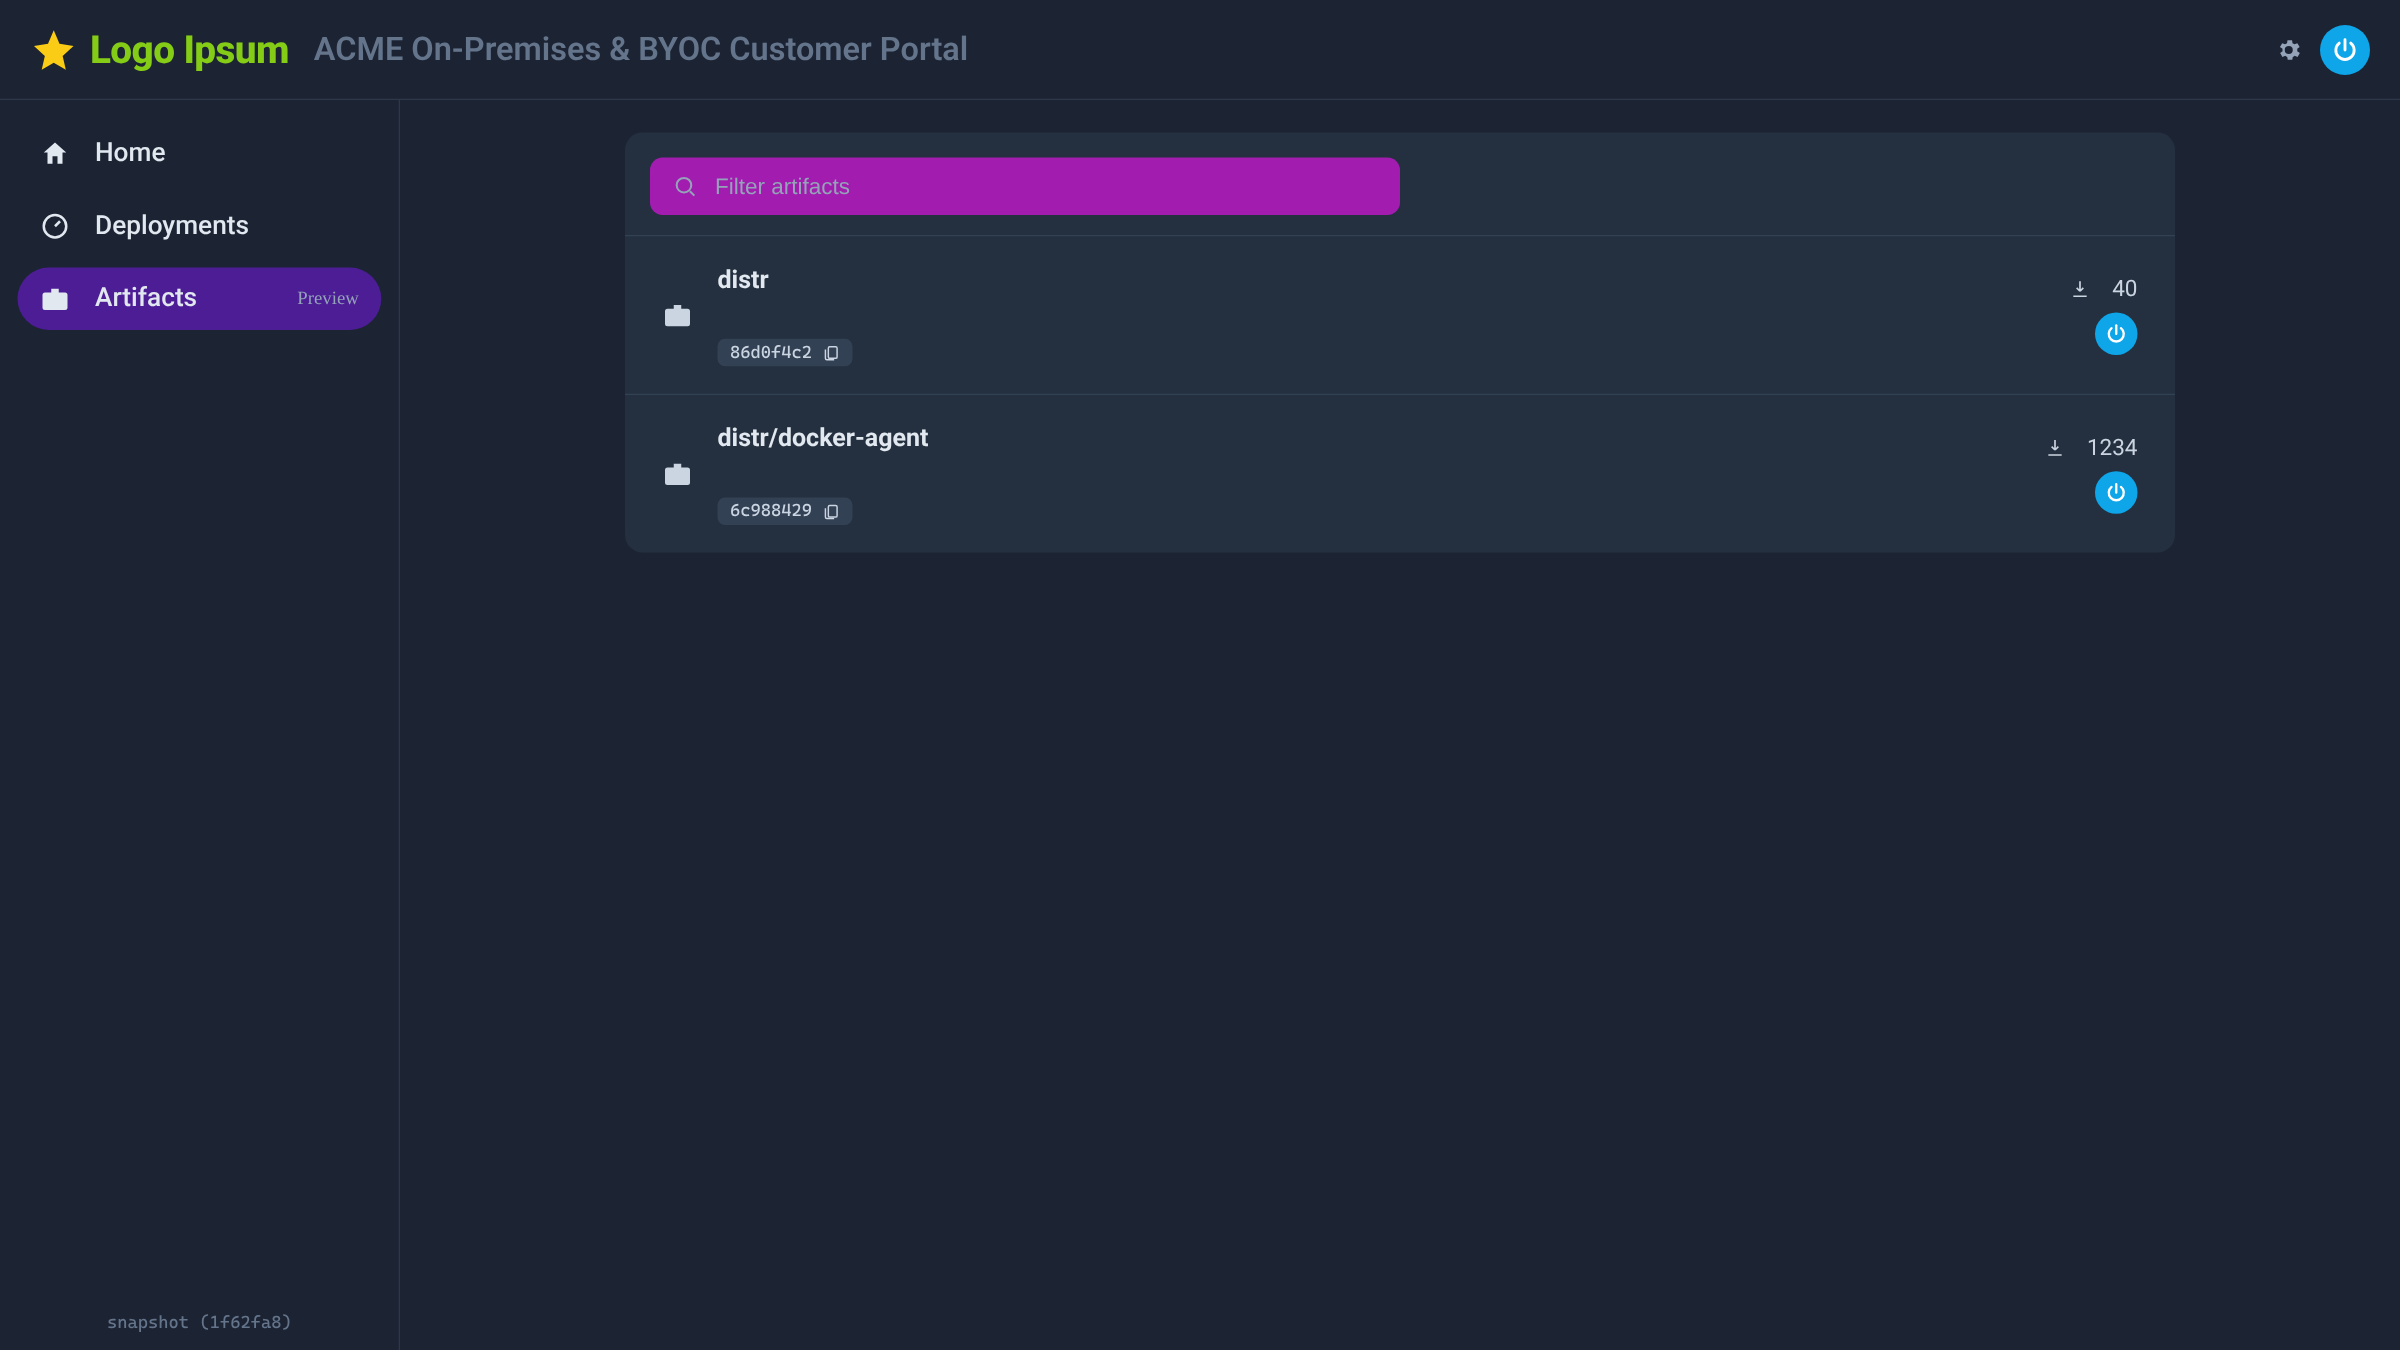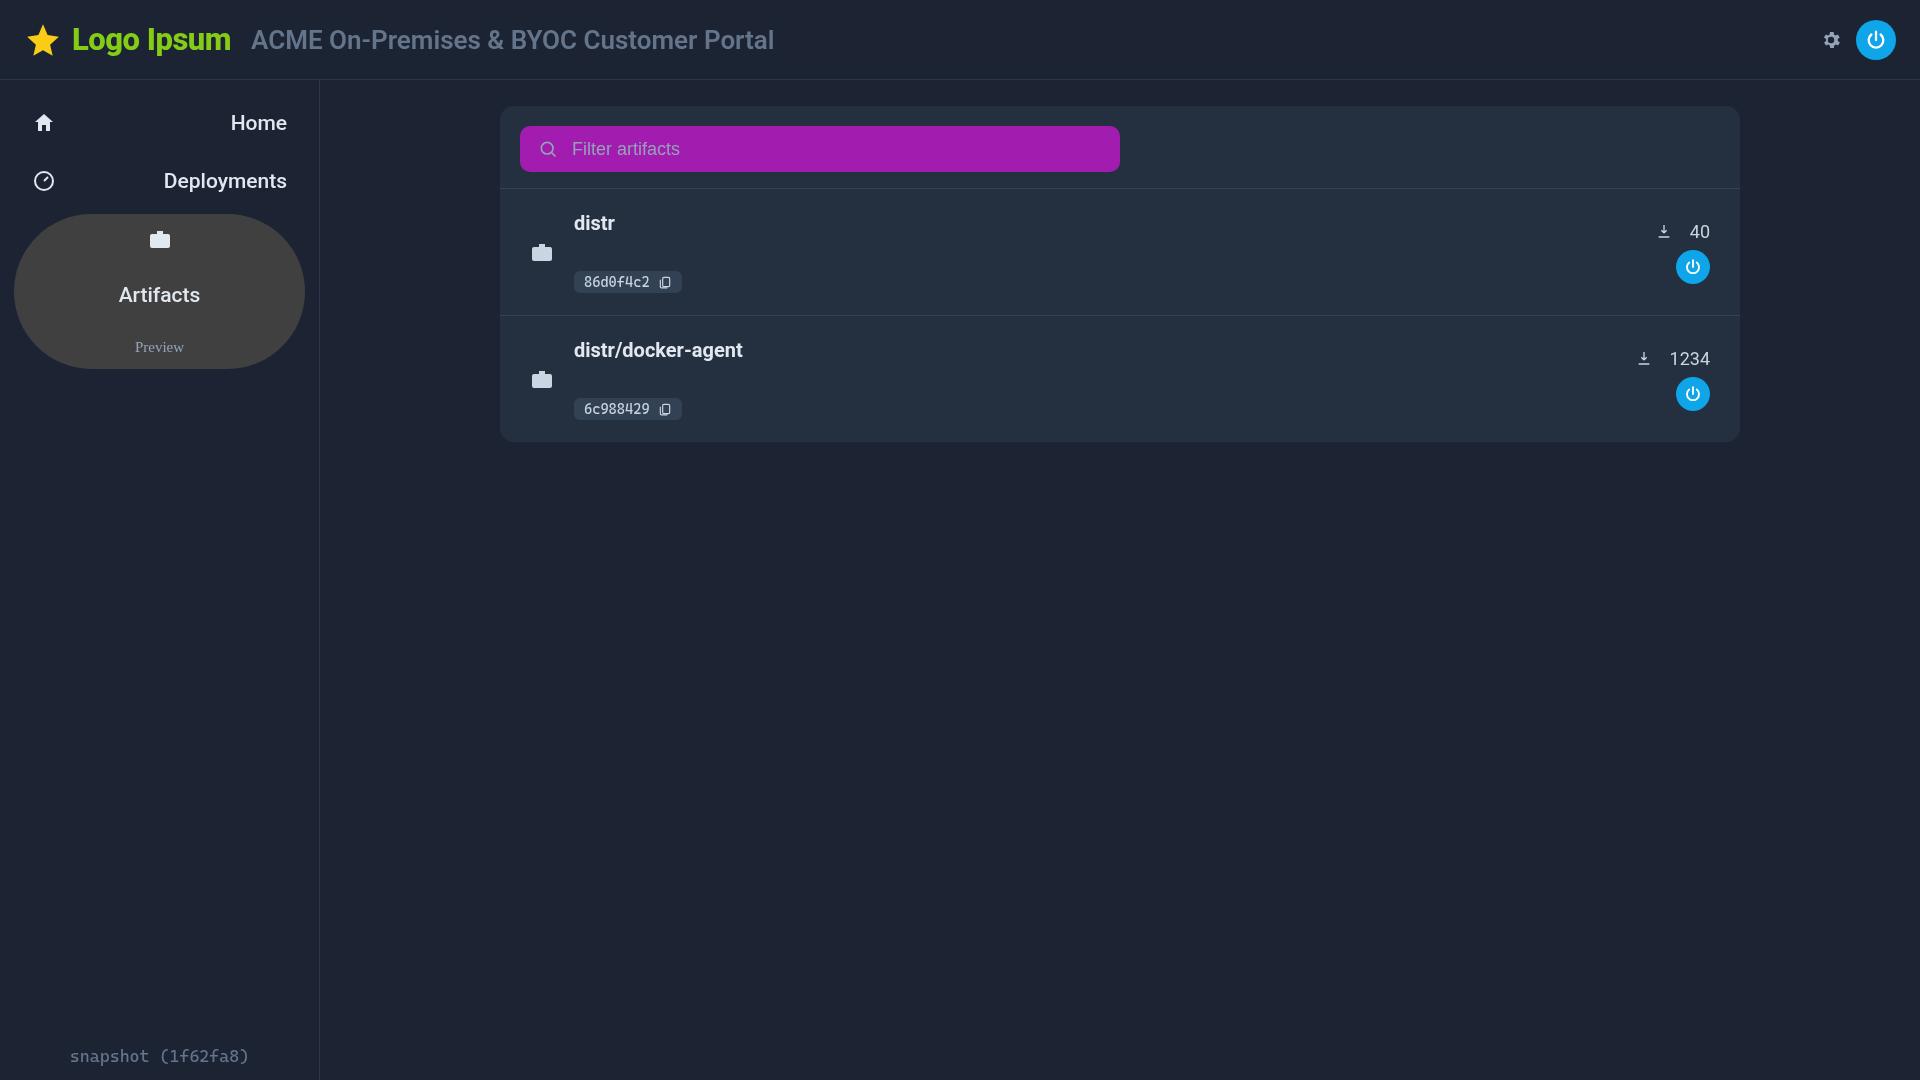--- a/index.html
+++ b/index.html
@@ -83,31 +83,29 @@
       background: #1c2434;
       border-right: 1px solid #2d3748;
       padding: 18px 14px;
       display: flex;
       flex-direction: column;
       position: relative;
     }
     .nav-item {
       display: flex;
       align-items: center;
-      gap: 32px;
+      gap: 20px;
       padding: 13px 18px;
       border-radius: 9999px;
       cursor: pointer;
       margin-bottom: 8px;
       color: #e2e8f0;
-      text-align: right;
     }
     .nav-item.active {
-      background: #404040;
-      flex-direction: column;
+      background: #4c1d95;
     }
     .nav-item svg {
       width: 24px;
       height: 24px;
       flex-shrink: 0;
     }
     .nav-label {
       font-size: 21px;
       font-weight: 500;
       flex: 1;
@@ -117,21 +115,21 @@
       color: #94a3b8;
       font-weight: 400;
       font-family: Liberation Serif, serif;
     }
     .snapshot-text {
       position: absolute;
       bottom: 14px;
       left: 0;
       right: 0;
       text-align: center;
-      font-size: 17px;
+      font-size: 14px;
       color: #64748b;
       font-family: ui-monospace, "SF Mono", "Cascadia Mono", Consolas, monospace;
     }
     .main {
       flex: 1;
       padding: 26px 0;
       display: flex;
       justify-content: center;
     }
     .content-card {

